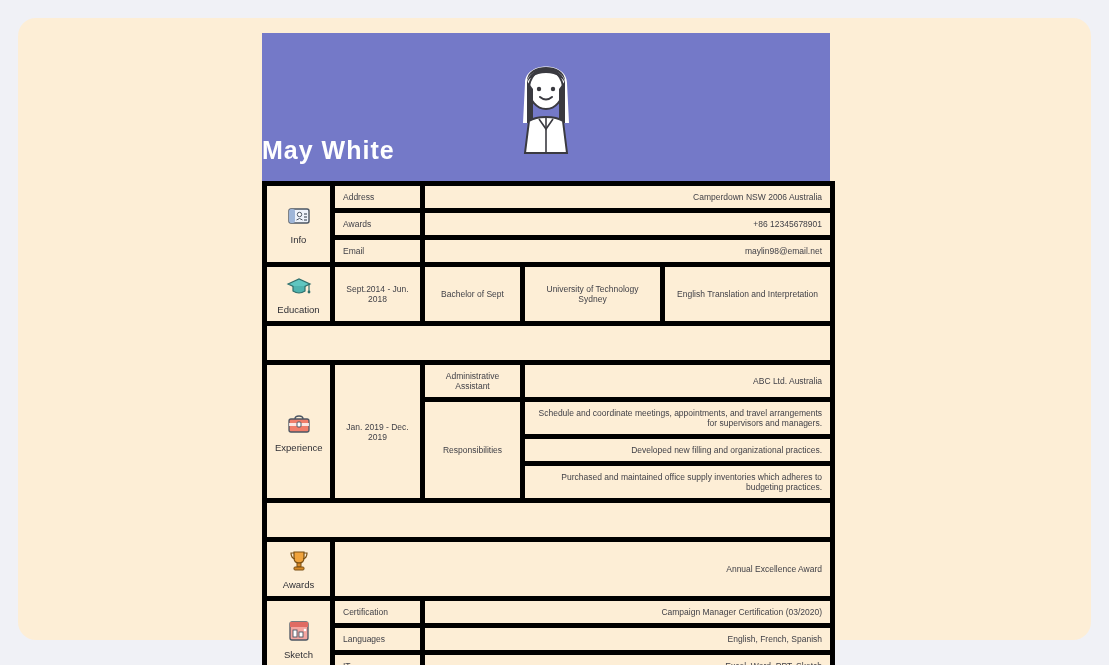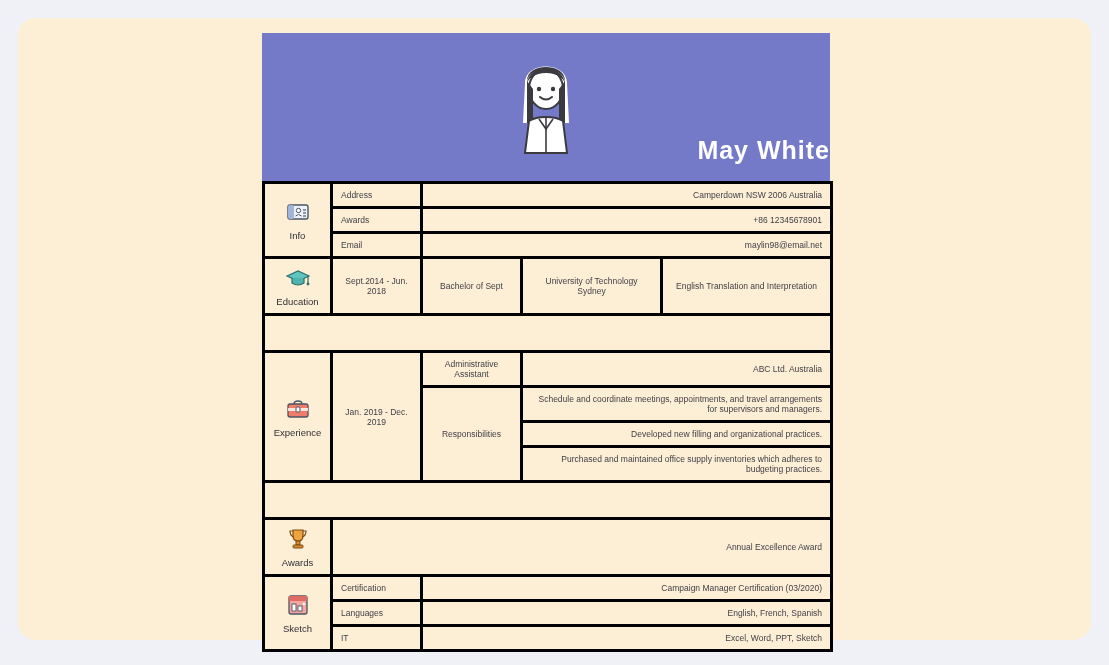--- a/index.html
+++ b/index.html
@@ -43,35 +43,34 @@
     top: 16px;
     transform: translateX(-50%);
     width: 78px;
     height: 106px;
   }
   .name {
     position: absolute;
     left: 0;
     right: 0;
     bottom: 16px;
-    text-align: right;
+    text-align: left;
     color: #ffffff;
     font-size: 25px;
     font-weight: bold;
     letter-spacing: 1px;
-    margin-left: 40px;
   }
   
   table.res {
     border-collapse: collapse;
     width: 568px;
     table-layout: fixed;
   }
   table.res td {
-    border: 3px solid #000000;
+    border: 5px solid #000000;
     font-size: 8.5px;
     color: #3f3f46;
     padding: 6px 8px;
     vertical-align: middle;
     background: #fdeed6;
   }
   td.val {
     text-align: right;
   }
   td.lbl {

